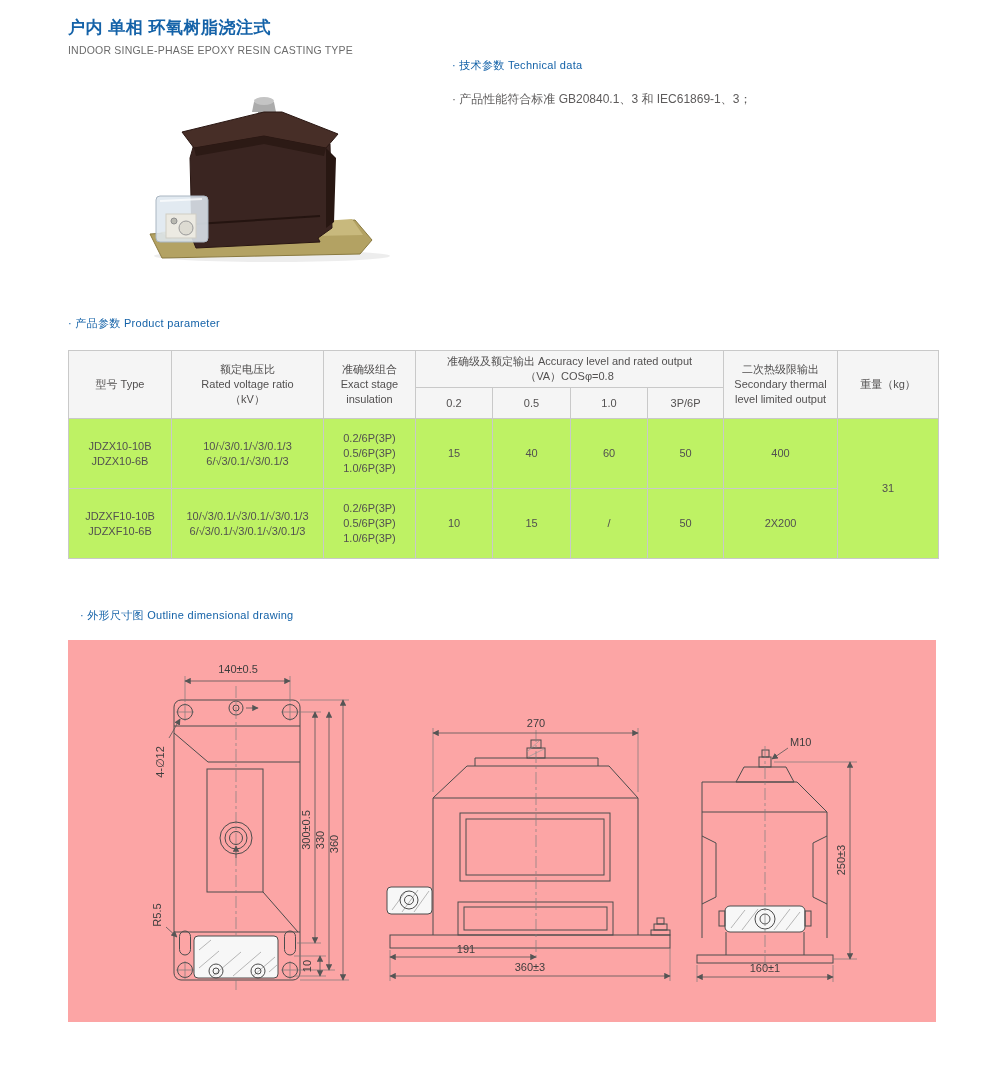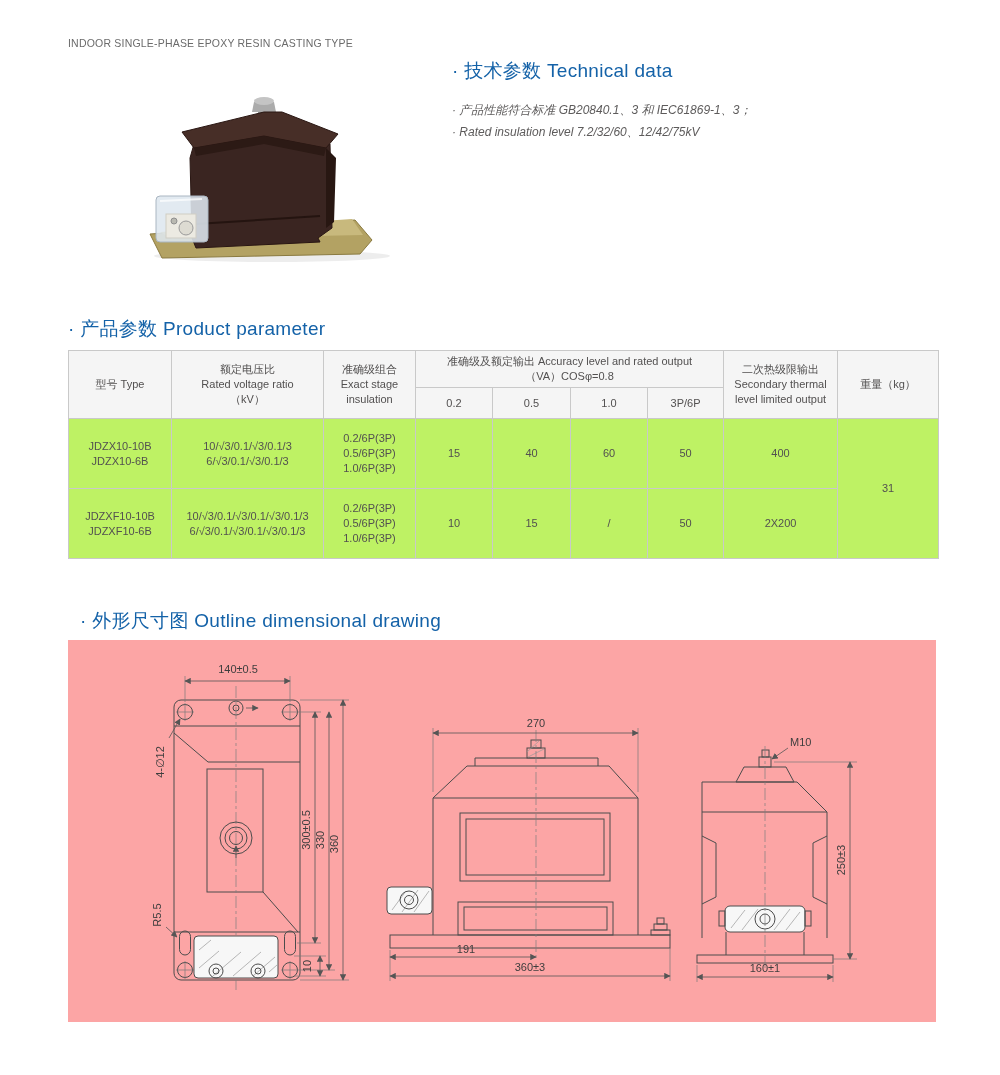--- a/index.html
+++ b/index.html
@@ -3,26 +3,26 @@
 <meta charset="utf-8">
 <style>
   * { margin:0; padding:0; box-sizing:border-box; }
   html,body { background:#ffffff; }
   body {
     width:1000px; height:1075px; position:relative; overflow:hidden;
     font-family:"Liberation Sans","DejaVu Sans",sans-serif; color:#5a5a5a;
   }
   .abs { position:absolute; }
   .title-cn { font-size:17px; font-weight:bold; color:#1462a8; letter-spacing:.5px; }
-  .title-en { font-size:10.5px; color:#6b6b6b; margin-top:21px; letter-spacing:.2px; }
-  .sec-heading { font-size:19px; color:#1462a8; letter-spacing:.3px; }
+  .title-en { font-size:10.5px; color:#6b6b6b; margin-top:5px; letter-spacing:.2px; }
+  .sec-heading { font-size:11px; color:#1462a8; letter-spacing:.3px; }
   .tech-list { list-style:none; margin-top:15px; width:540px; }
   .tech-list li {
     font-size:12px; line-height:22px; color:#5d5b5b;
-    padding-left:12px; text-indent:-12px; white-space:pre-line;font-style:italic;
+    padding-left:12px; text-indent:-12px; white-space:pre-line;
   }
   table.params {
     border-collapse:collapse; width:870px; table-layout:fixed;
     border-top:1px solid #8f8f8f; border-bottom:1px solid #8f8f8f;
     font-size:11px; color:#525050;
   }
   table.params th, table.params td {
     border:1px solid #c9c9c9; text-align:center; vertical-align:middle;
     white-space:pre-line; font-weight:normal; padding:3px 2px; line-height:15px;
   }
@@ -37,20 +37,21 @@
   .dim  { stroke:#555555; stroke-width:.8; fill:none; }
   .cl   { stroke:#808080; stroke-width:.7; stroke-dasharray:12 3 3 3; fill:none; }
   .hatch{ stroke:#9a9a9a; stroke-width:.7; fill:none; }
 </style>
 </head>
 <body>
 
 <div>
 
   <div class="abs" style="left:68px;top:16px">
+    <div class="title-cn">户内 单相 环氧树脂浇注式</div>
     <div class="title-en">INDOOR SINGLE-PHASE EPOXY RESIN CASTING TYPE</div>
   </div>
 
   <svg class="abs" style="left:130px;top:88px" width="280" height="180" viewBox="0 0 280 180">
     <g>
       <ellipse cx="142" cy="168" rx="118" ry="6" fill="rgba(0,0,0,0.07)"></ellipse>
       <polygon points="20,146 225,132 242,152 230,166 32,170" fill="#b3a263" stroke="#8a7a40" stroke-width="1"></polygon>
       <polygon points="30,144 222,131 233,147 42,151" fill="#c8b97d"></polygon>
       <rect x="128" y="24" width="12" height="16" fill="#8f8f8f"></rect>
       <polygon points="122,24 146,24 144,14 124,14" fill="#ababab"></polygon>
@@ -65,21 +66,20 @@
       <rect x="36" y="126" width="30" height="24" fill="#eceae2" stroke="#cfcdc4"></rect>
       <circle cx="56" cy="140" r="7" fill="#dddbd2" stroke="#9a9a9a"></circle>
       <circle cx="44" cy="133" r="3" fill="#b9b9b1" stroke="#8f8f8f"></circle>
     </g>
   </svg>
 
   <div class="abs" style="left:452px;top:58px;width:545px">
     <div class="sec-heading">· 技术参数 Technical data</div>
     <ul class="tech-list">
       <li>· 产品性能符合标准 GB20840.1、3 和 IEC61869-1、3；</li>
-      <li>· Rated insulation level 7.2/32/60、12/42/75kV</li>
     </ul>
   </div>
 
   <div class="abs sec-heading" style="left:68px;top:316px">· 产品参数 Product parameter</div>
 
   <table class="params abs" style="left:68px;top:350px">
     <colgroup>
       <col style="width:103px">
         <col style="width:152px">
         <col style="width:92px">

